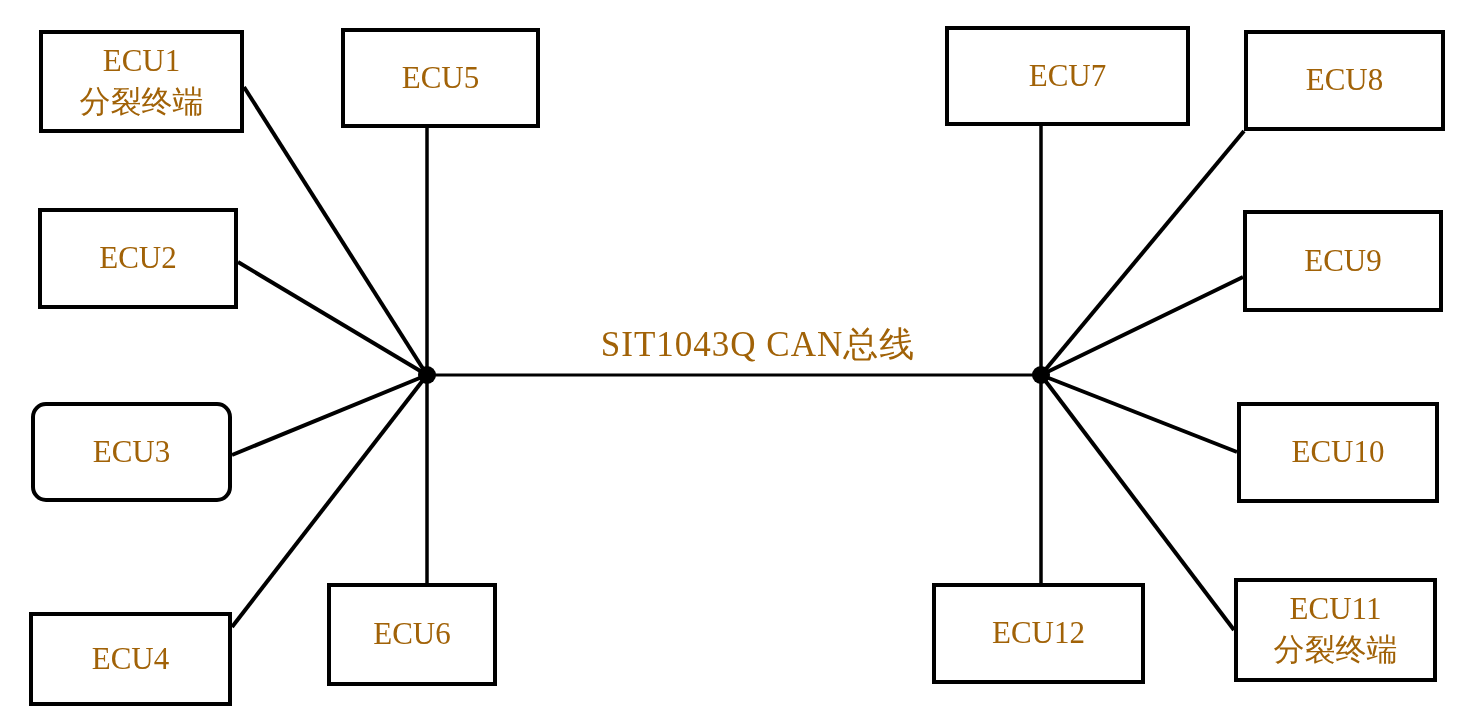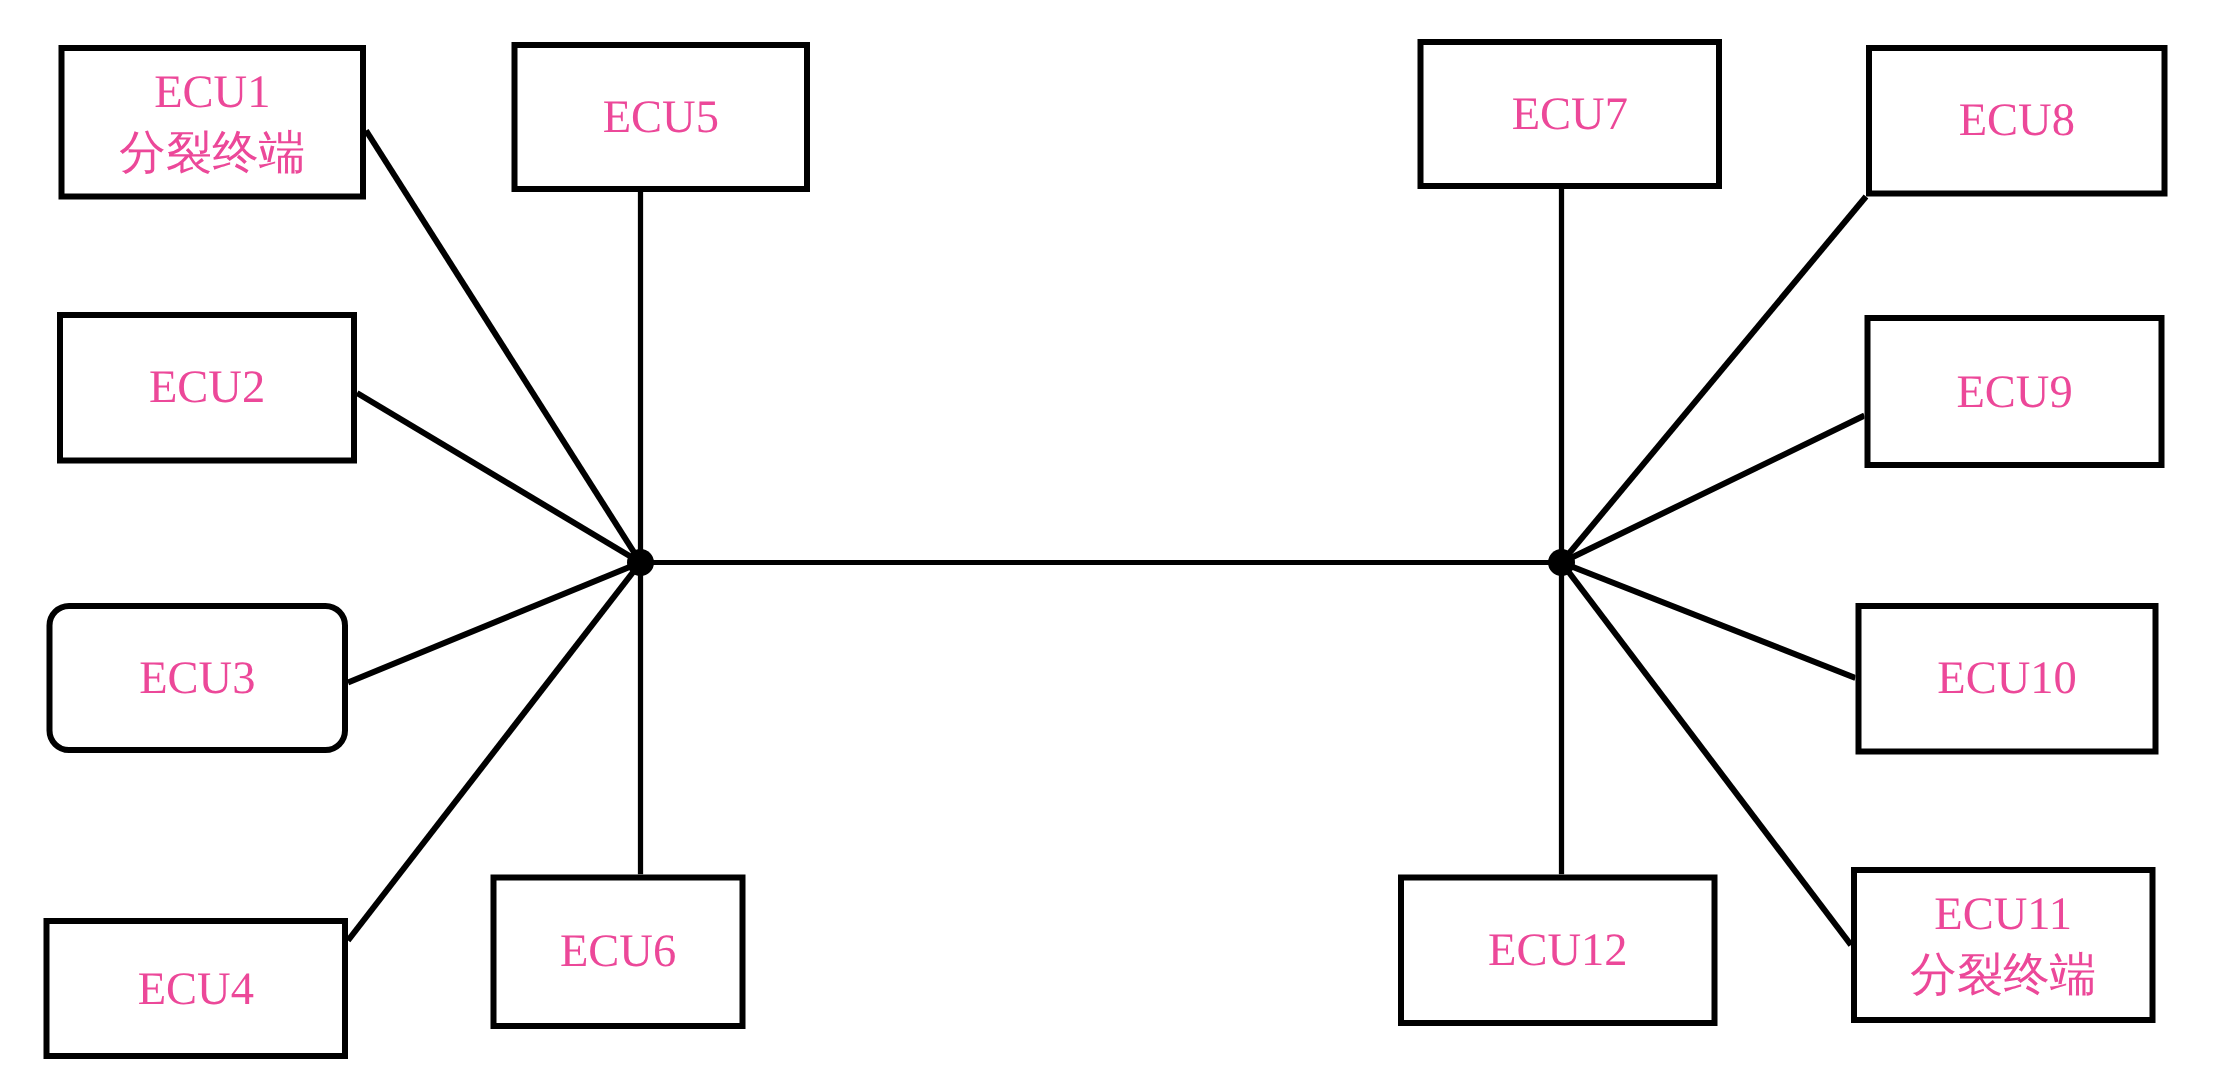--- a/index.html
+++ b/index.html
@@ -7,21 +7,21 @@
     padding: 0;
     background: #ffffff;
   }
   #canvas {
     position: relative;
     width: 1479px;
     height: 713px;
     background: #ffffff;
     overflow: hidden;
     font-family: "Liberation Serif", "DejaVu Serif", serif;
-    color: #ec4899;
+    color: #a16207;
     text-decoration: underline;
   }
   #edge-svg {
     position: absolute;
     left: 0;
     top: 0;
     width: 1479px;
     height: 713px;
   }
   .node {
@@ -83,33 +83,34 @@
       </div>
       <div class="node" style="left: 29px; top: 578px; width: 203px; height: 94px; margin-top: 34px;">
         <span class="node-label-line">ECU4</span>
       </div>
       <div class="node" style="left: 341px; top: 28px; width: 199px; height: 100px;">
         <span class="node-label-line">ECU5</span>
       </div>
       <div class="node" style="left: 327px; top: 583px; width: 170px; height: 103px;">
         <span class="node-label-line">ECU6</span>
       </div>
-      <div class="node" style="left: 945px; top: 26px; width: 203px; height: 100px;">
+      <div class="node" style="left: 945px; top: 26px; width: 245px; height: 100px;">
         <span class="node-label-line">ECU7</span>
       </div>
       <div class="node" style="left: 1244px; top: 30px; width: 201px; height: 101px; justify-content: center;">
         <span class="node-label-line">ECU8</span>
       </div>
       <div class="node" style="left: 1243px; top: 210px; width: 200px; height: 102px;">
         <span class="node-label-line">ECU9</span>
       </div>
       <div class="node" style="left: 1237px; top: 402px; width: 202px; height: 101px;">
         <span class="node-label-line">ECU10</span>
       </div>
       <div class="node" style="left: 1234px; top: 578px; width: 203px; height: 104px;">
         <span class="node-label-line">ECU11</span>
         <span class="node-label-line">分裂终端</span>
       </div>
       <div class="node" style="left: 932px; top: 583px; width: 213px; height: 101px;">
         <span class="node-label-line">ECU12</span>
       </div>
     </div>
+  <div class="bus-label" style="left: 758px; top: 344px;">SIT1043Q CAN总线</div>
 </div>
 
 </body></html>

